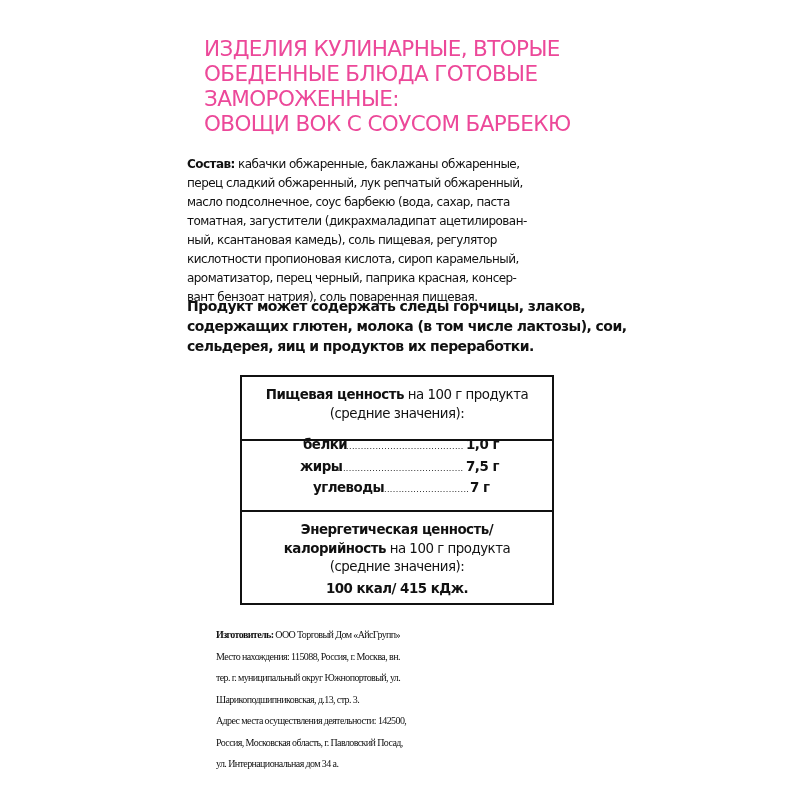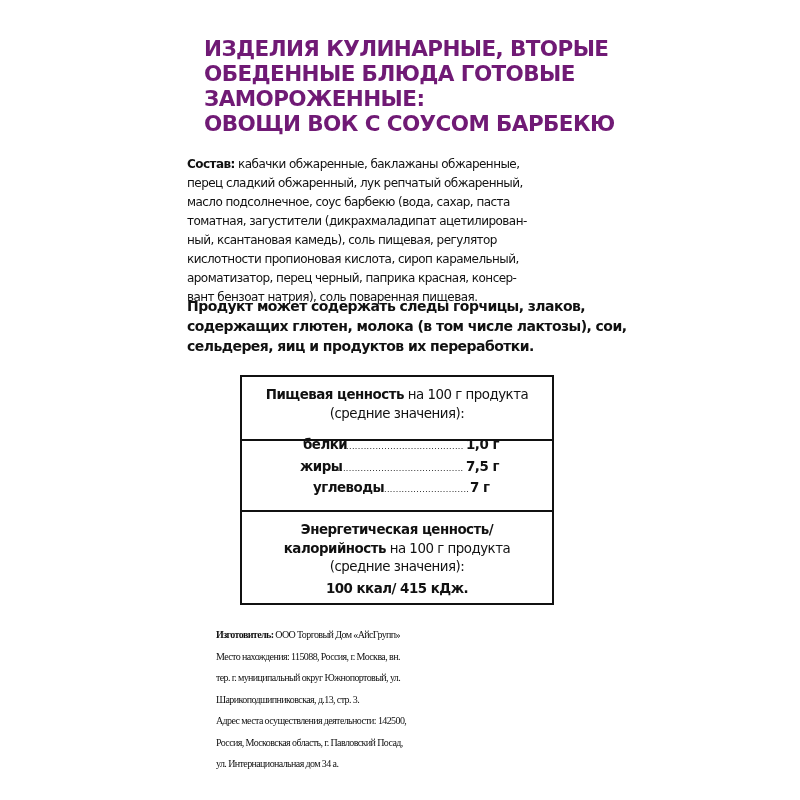--- a/index.html
+++ b/index.html
@@ -4,22 +4,22 @@
   <style>
     html, body { margin: 0; padding: 0; background: #ffffff; }
     body {
       width: 800px; height: 800px; position: relative; overflow: hidden;
       font-family: "Liberation Sans", "DejaVu Sans", sans-serif;
       color: #111111;
     }
     .title {
       position: absolute; left: 204px; top: 36px; width: 420px;
       font-family: "DejaVu Sans", sans-serif;
-      font-weight: bold; font-size: 21.5px; line-height: 25px;
-      letter-spacing: -0.6px; color: #701a75;
+      font-weight: normal; font-size: 21.5px; line-height: 25px;
+      letter-spacing: -0.6px; color: #ec4899;
     }
     .title div { white-space: nowrap; }
     .composition {
       position: absolute; left: 187px; top: 155px; width: 430px;
       font-family: "DejaVu Sans", sans-serif;
       font-size: 12px; line-height: 19px; letter-spacing: -0.55px;
     }
     .composition .line { white-space: nowrap; }
     .composition b { font-weight: bold; }
     .allergens {

